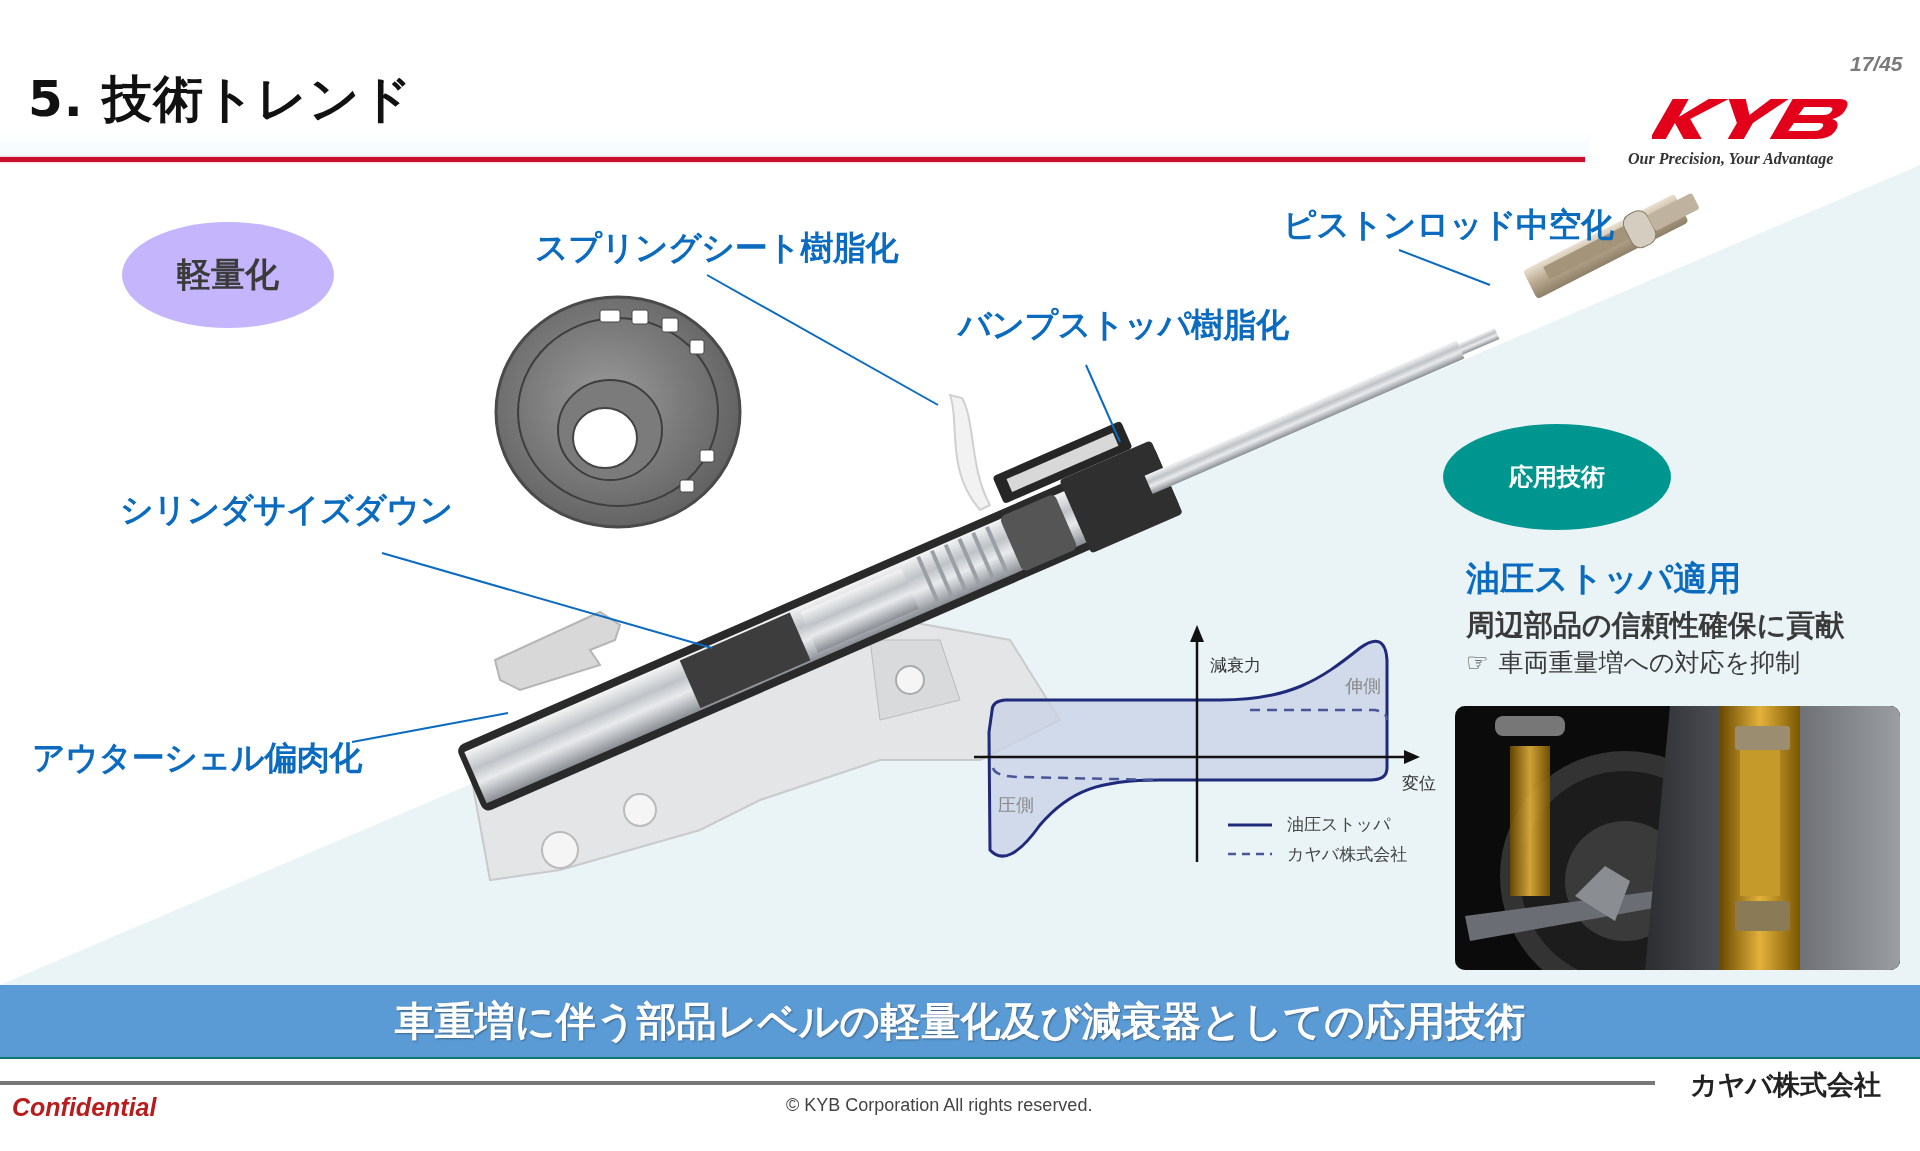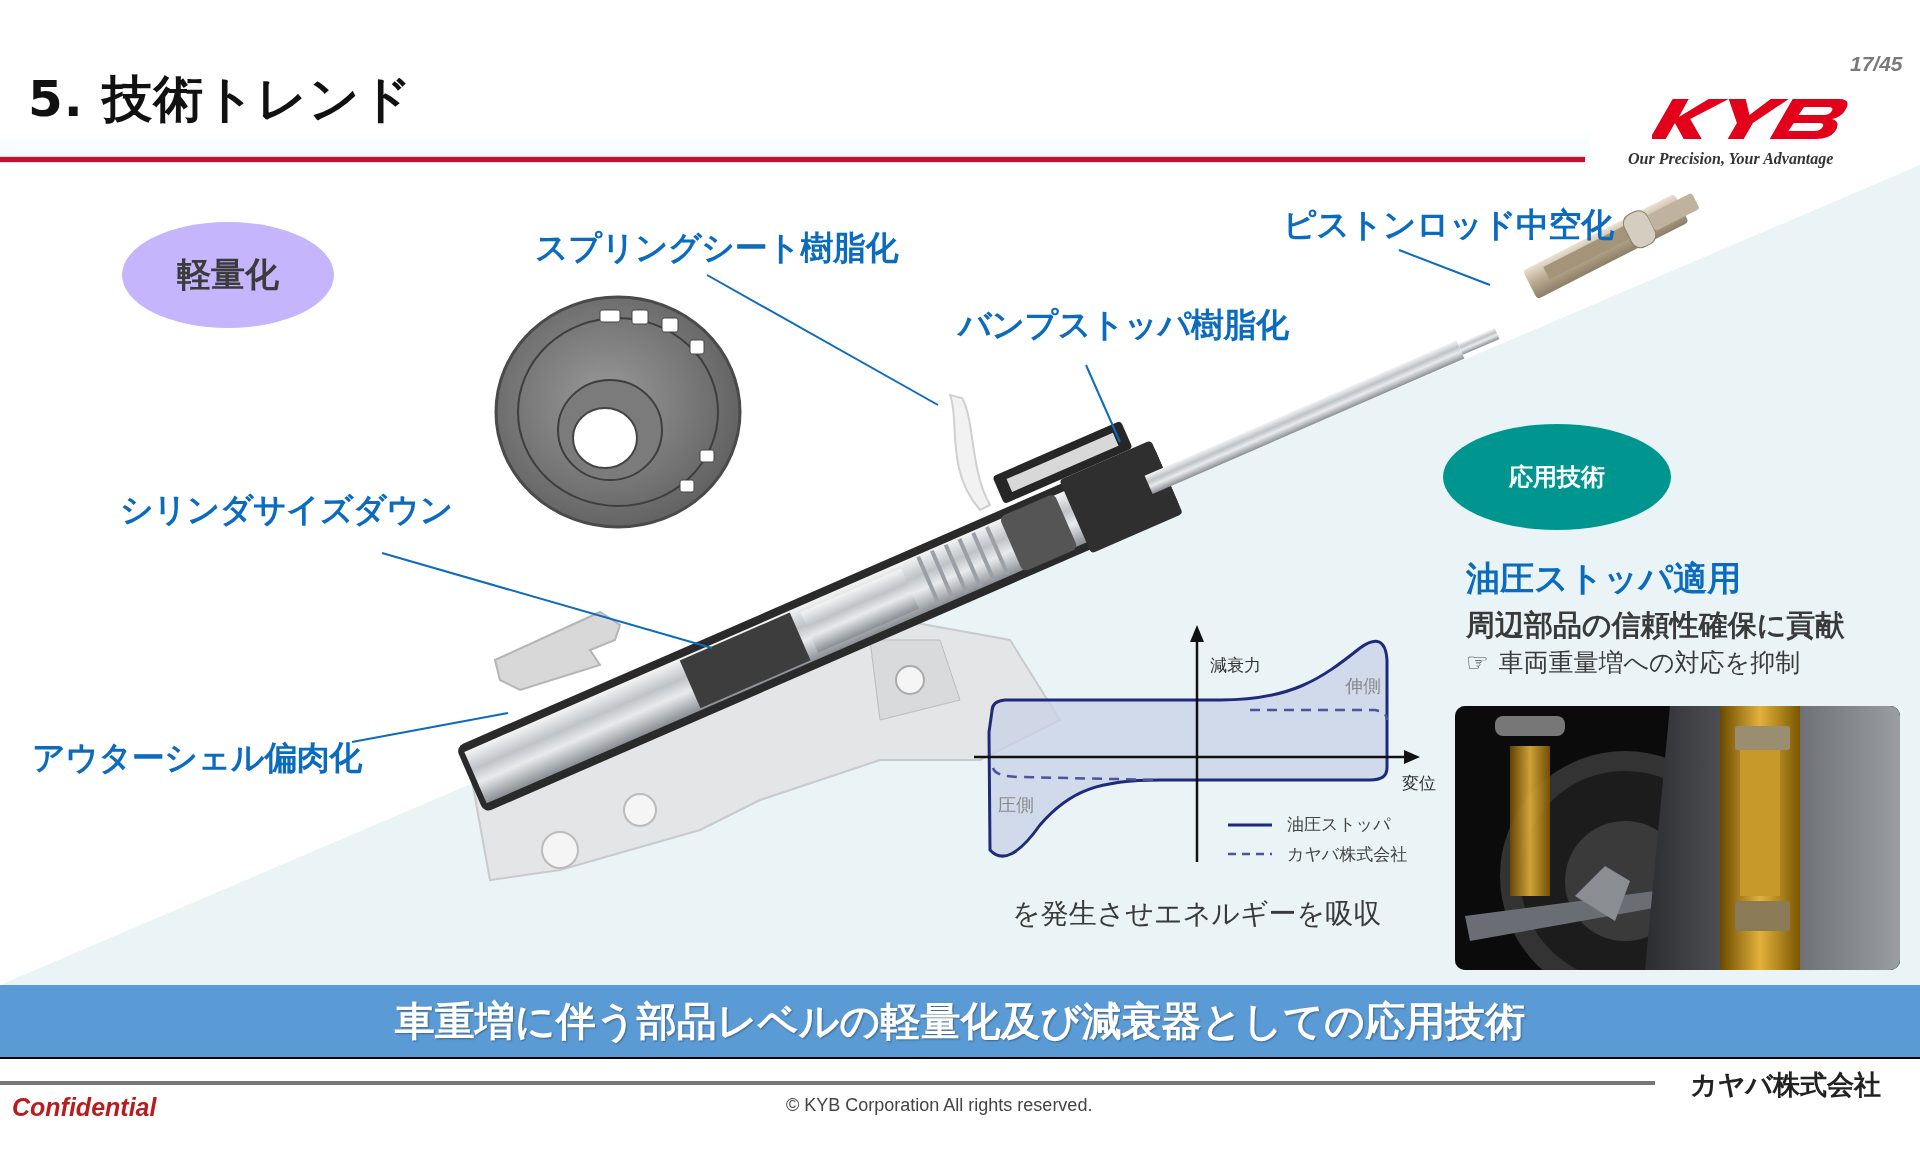--- a/index.html
+++ b/index.html
@@ -18,21 +18,21 @@
   .callout { color:#0b6bbf; font-weight:bold; font-size:33px; white-space:nowrap; letter-spacing:-0.5px; }
   .leader { position:absolute; left:0; top:0; width:1920px; height:1151px; pointer-events:none; }
   .sub-blue { left:1466px; top:556px; font-size:34px; color:#0b6bbf; font-weight:bold; white-space:nowrap; }
   .sub-dark { left:1466px; top:606px; font-size:29px; color:#3a3a3a; font-weight:bold; white-space:nowrap; }
   .sub-note { left:1466px; top:646px; font-size:25px; color:#3a3a3a; white-space:nowrap; }
   .caption { left:1012px; top:895px; font-size:28px; color:#3a3a3a; line-height:38px; white-space:nowrap; }
   .photo { left:1455px; top:706px; width:445px; height:264px; border-radius:10px; overflow:hidden;
            box-shadow:0 0 10px 4px rgba(255,255,255,.9) inset; background:#111; }
   .banner { left:0; top:985px; width:1920px; height:72px; background:#5b9bd5; color:#fff; font-weight:bold;
             font-size:40px; display:flex; align-items:center; justify-content:center; letter-spacing:0px;
-            text-shadow:1px 1px 2px rgba(0,0,0,.35); border-bottom:2px solid #000000; }
+            text-shadow:1px 1px 2px rgba(0,0,0,.35); border-bottom:2px solid #0f766e; }
   .footer-rule { left:0; top:1081px; width:1655px; height:4px; background:#777; }
   .company { left:1690px; top:1067px; font-size:27px; font-weight:bold; color:#222; white-space:nowrap;text-align:center; }
   .confidential { left:12px; top:1093px; font-size:25px; font-style:italic; font-weight:bold; color:#b91c1c; font-family:"Liberation Sans",sans-serif; }
   .copyright { left:786px; top:1095px; font-size:18px; color:#444; white-space:nowrap; font-family:"Liberation Sans",sans-serif; }
   .chart-label { font-size:17px; color:#333; white-space:nowrap; }
   .chart-side { font-size:18px; color:#888; white-space:nowrap; }
   .legend-text { font-size:17px; color:#444; white-space:nowrap; }
 </style>
 </head>
 <body>
@@ -179,21 +179,20 @@
   <line x1="268" y1="234" x2="312" y2="234" stroke="#4a559a" stroke-width="2.5" stroke-dasharray="8,6"></line>
 </svg>
 <div class="abs chart-label" style="left:1210px;top:654px;">減衰力</div>
 <div class="abs chart-label" style="left:1402px;top:772px;">変位</div>
 <div class="abs chart-side" style="left:1345px;top:674px;">伸側</div>
 <div class="abs chart-side" style="left:998px;top:793px;">圧側</div>
 <div class="abs legend-text" style="left:1287px;top:813px;">油圧ストッパ</div>
 <div class="abs legend-text" style="left:1287px;top:843px;">カヤバ株式会社</div>
 
 <div class="abs caption">
-  <div>を発生させエネルギーを吸収</div>
 </div>
 
 <div class="abs photo">
   <svg width="445" height="264" viewBox="0 0 445 264">
     <defs>
       <linearGradient id="oil" x1="0" y1="0" x2="1" y2="0">
         <stop offset="0" stop-color="#6b4a00"></stop>
         <stop offset="0.5" stop-color="#e3b23c"></stop>
         <stop offset="1" stop-color="#7a5600"></stop>
       </linearGradient>

